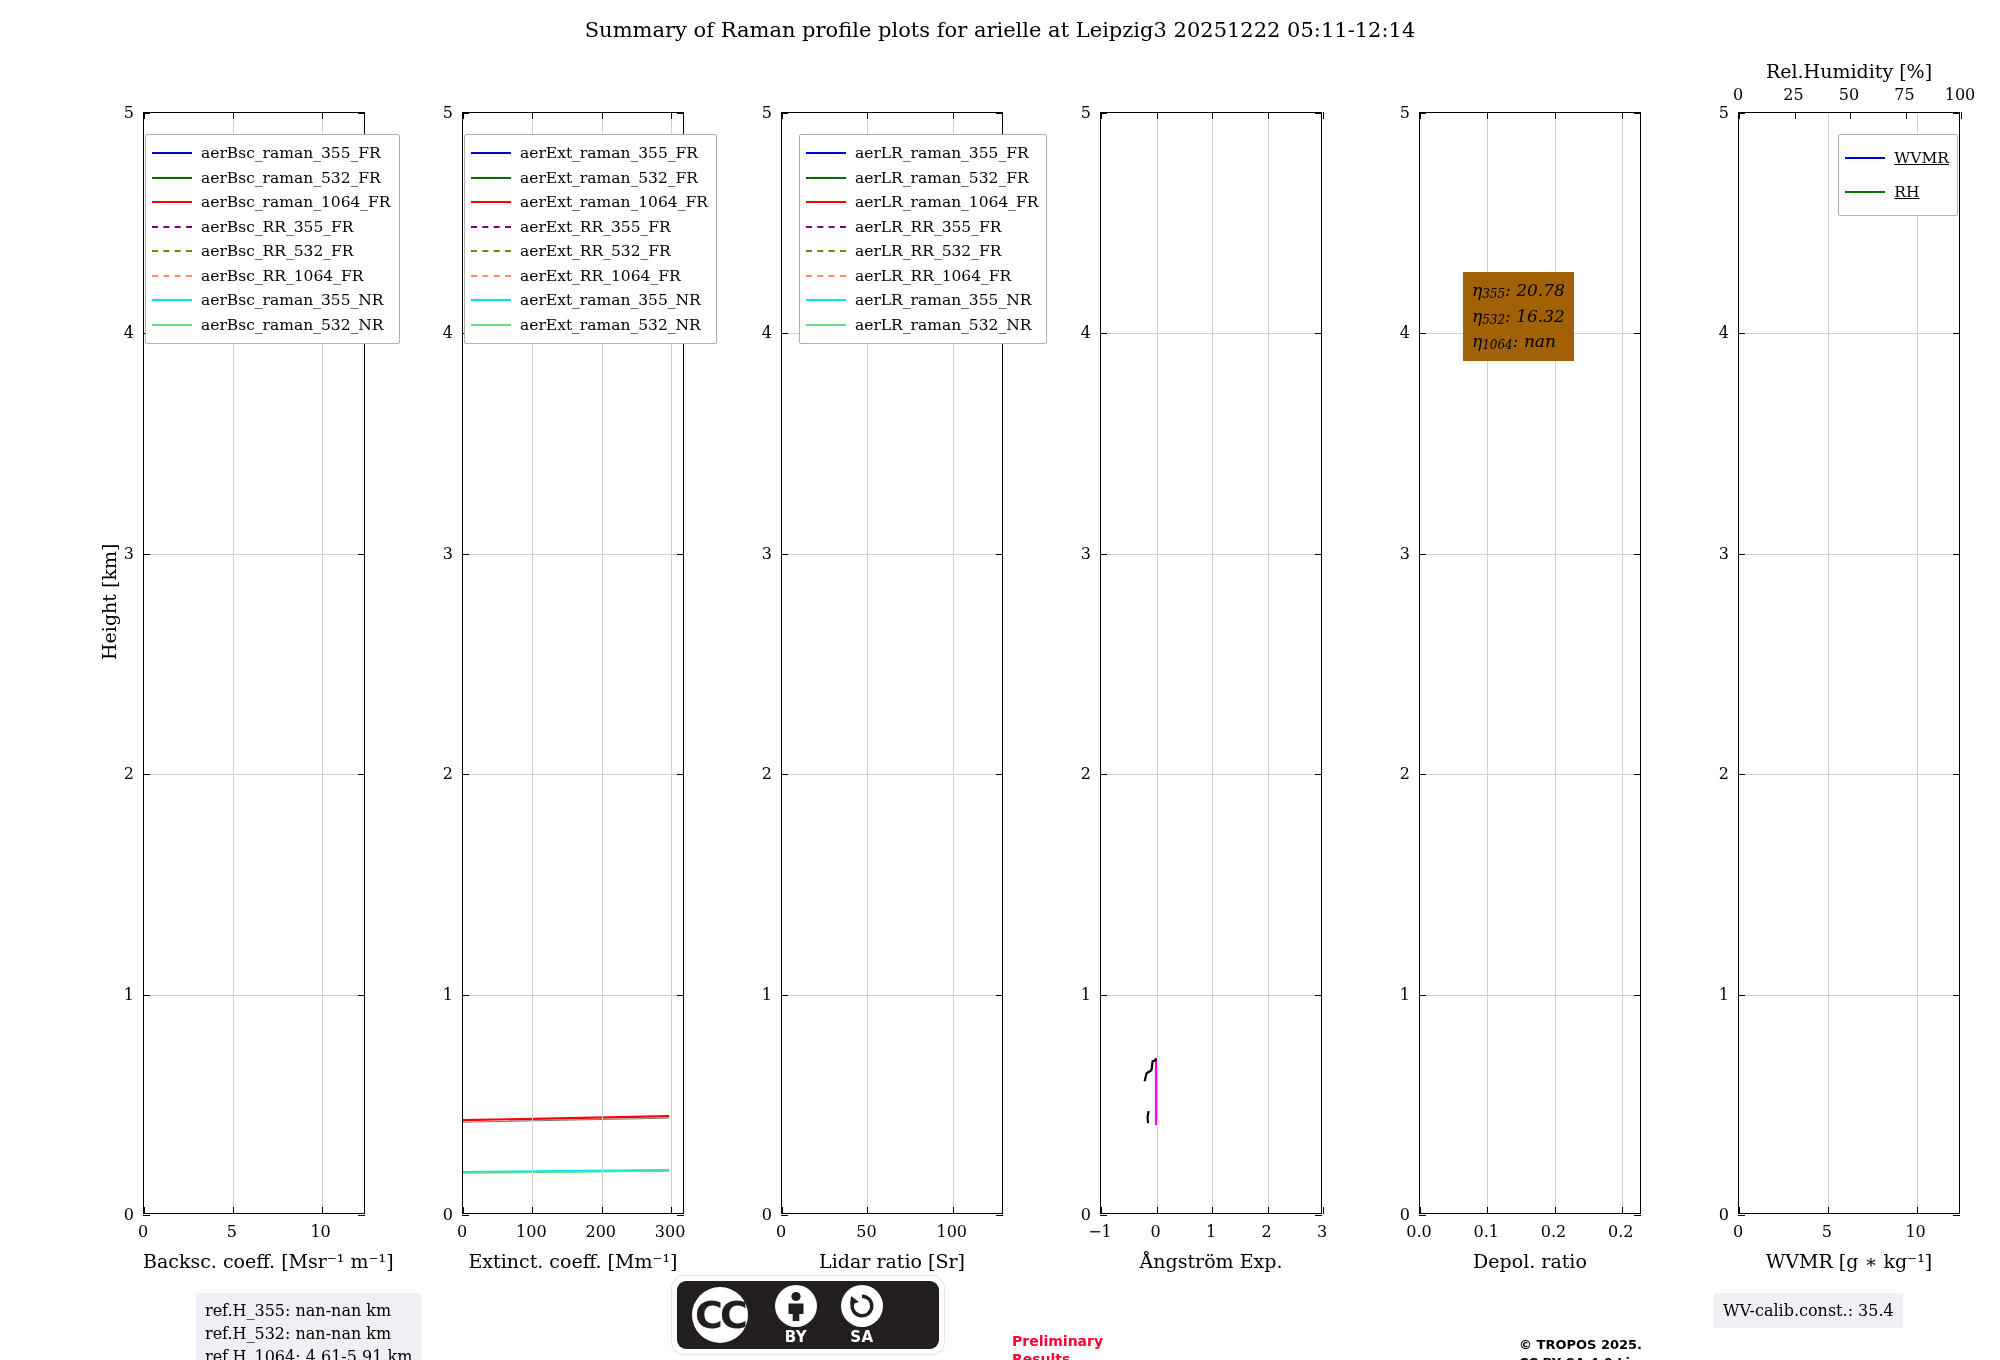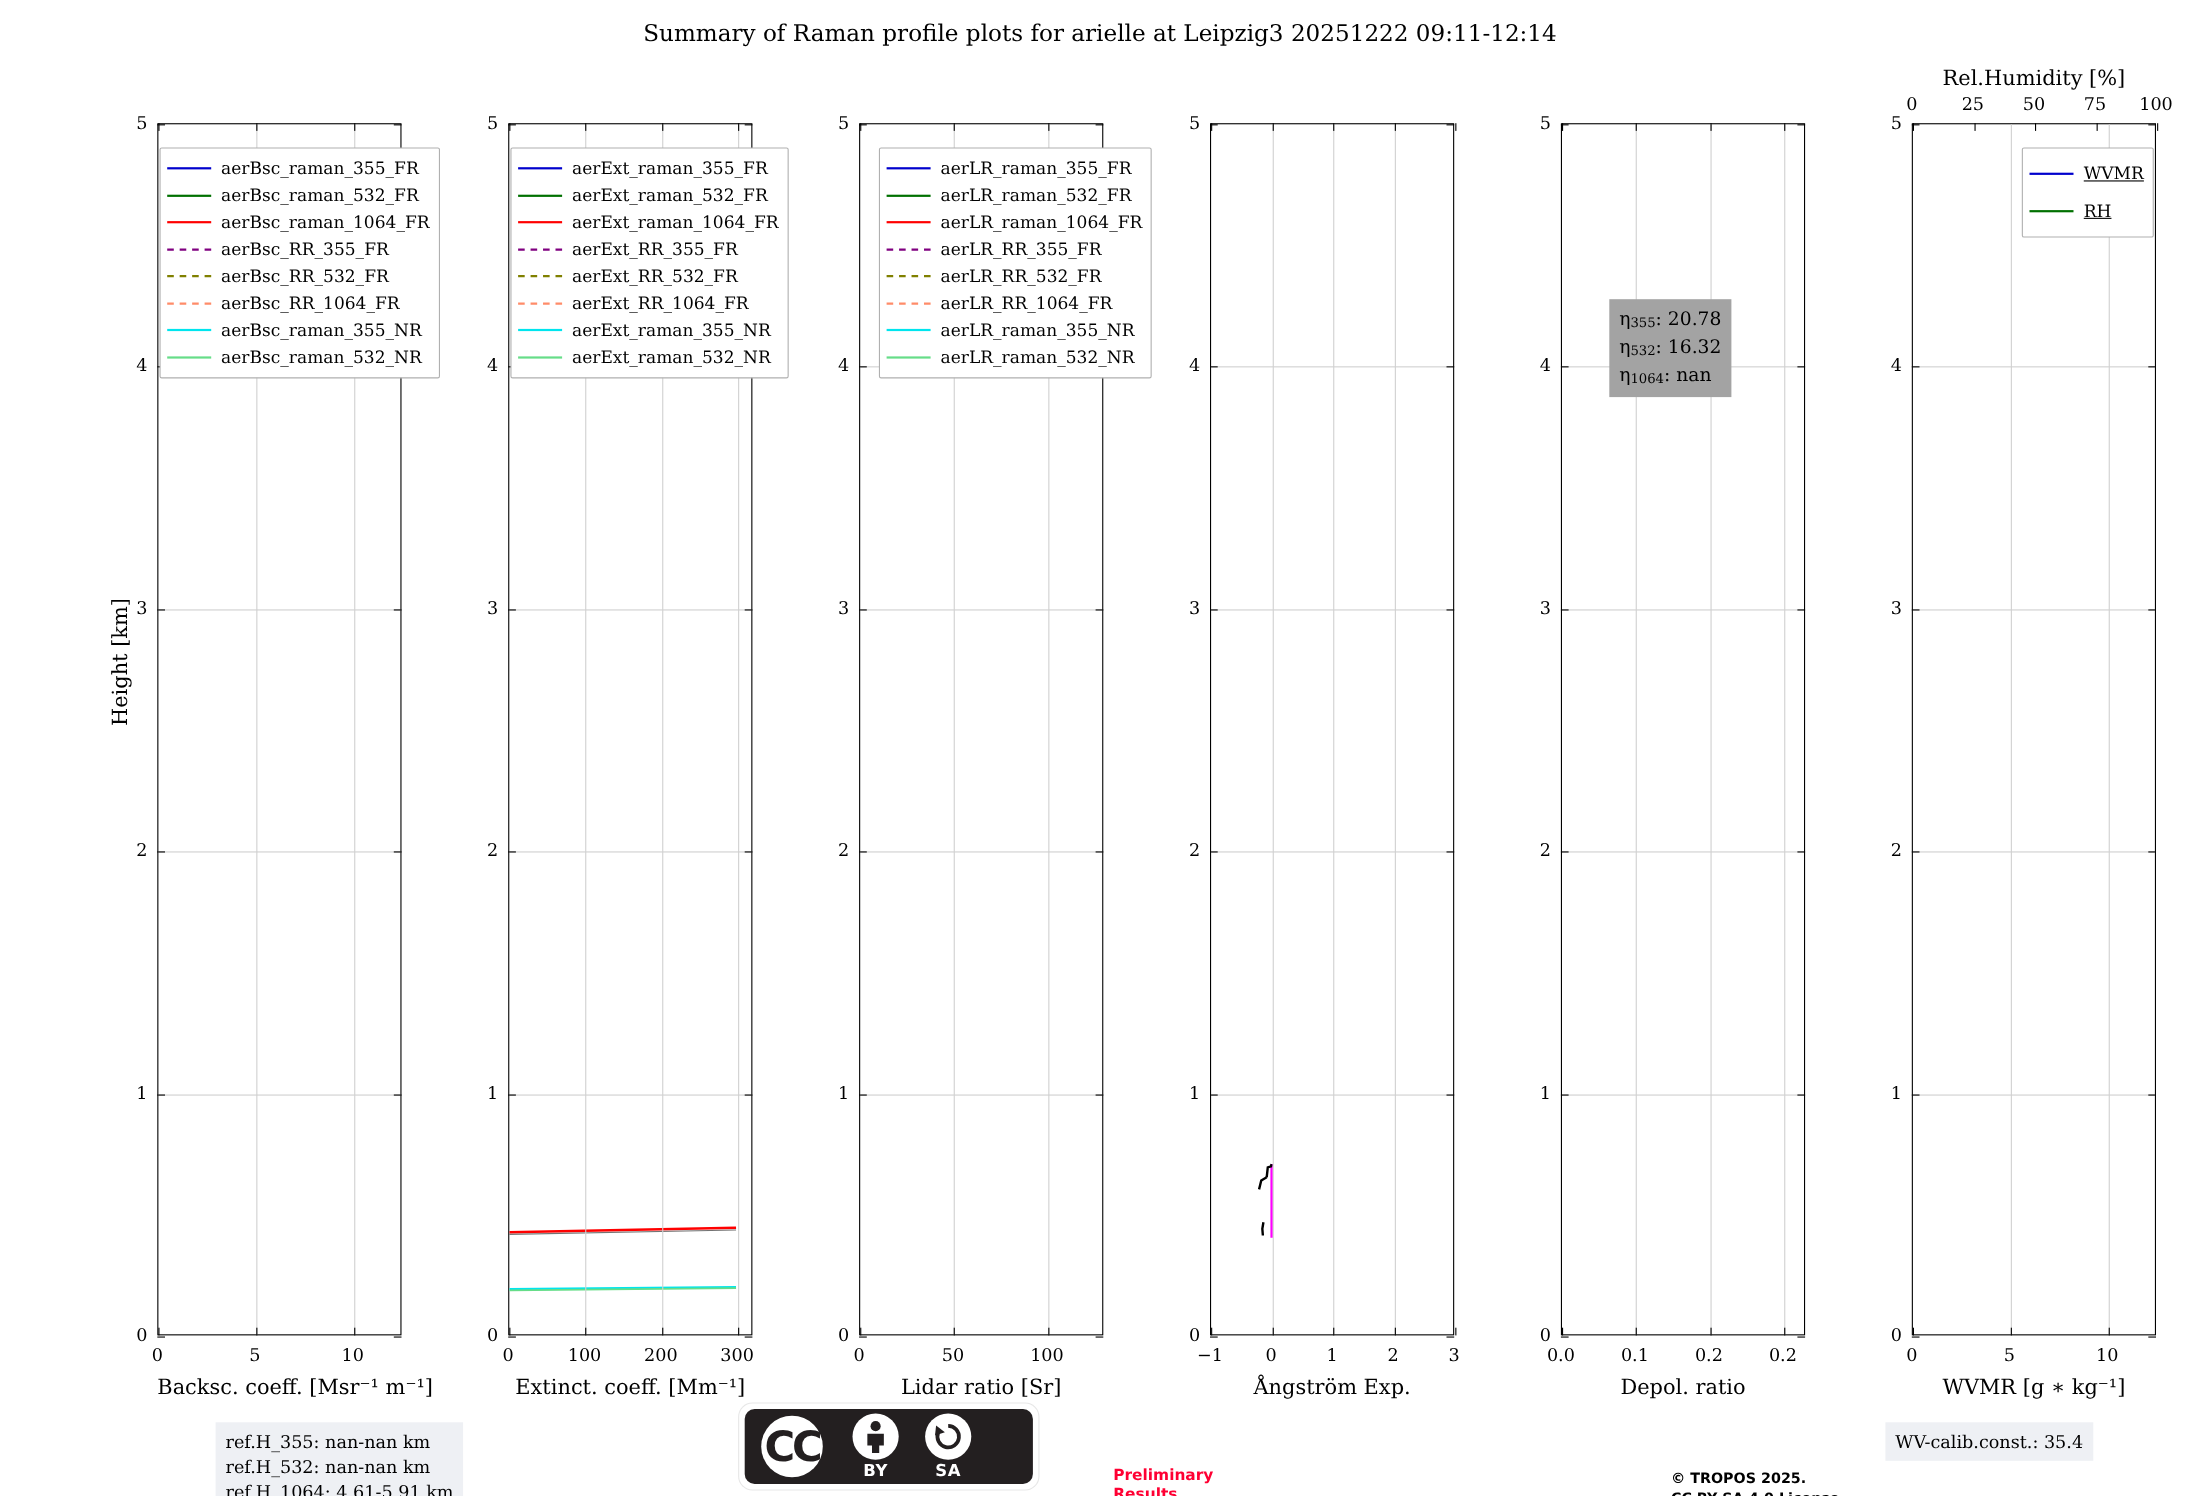--- a/index.html
+++ b/index.html
@@ -172,23 +172,24 @@
   .annobox {
     position: absolute;
     background: #eef0f4;
     padding: 6px 9px;
     font-size: 16px;
     line-height: 1.45;
     font-family: "DejaVu Serif", serif;
     z-index: 6;
   }
   .eta-box {
-    background: #a3a3a3;
+    background: #a16207;
     font-size: 17px;
     line-height: 1.5;
+    font-style: italic;
   }
   .sub { font-size: 12px; vertical-align: -2px; }
   .prelim {
     position: absolute;
     color: #ff0033;
     font-size: 14px;
     font-weight: bold;
     line-height: 1.3;
     font-family: "DejaVu Sans", sans-serif;
   }
@@ -257,21 +258,21 @@
     font-size: 38px;
     line-height: 1;
     font-family: "DejaVu Sans", sans-serif;
     letter-spacing: -3px;
   }
   svg { display: block; }
 </style>
 </head>
 <body>
 
-<div class="title">Summary of Raman profile plots for arielle at Leipzig3 20251222 09:11-12:14</div>
+<div class="title">Summary of Raman profile plots for arielle at Leipzig3 20251222 05:11-12:14</div>
 <div class="ylabel">Height [km]</div>
 
 <div class="panel" id="panel-bsc" style="left:143px; width:222px;">
   <div class="plotbox">
       <div class="tick-l" style="top: 1102px;"></div>
       <div class="tick-r" style="top: 1102px;"></div>
       <div class="gridline-h" style="top: 881.6px;"></div>
       <div class="tick-l" style="top: 881.6px;"></div>
       <div class="tick-r" style="top: 881.6px;"></div>
       <div class="gridline-h" style="top: 661.2px;"></div>

